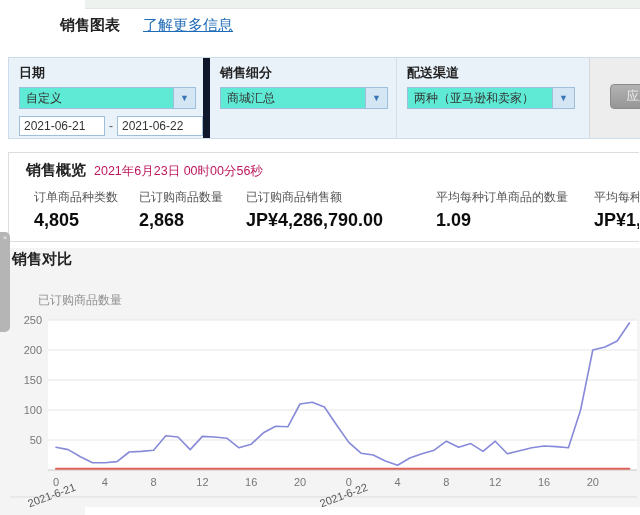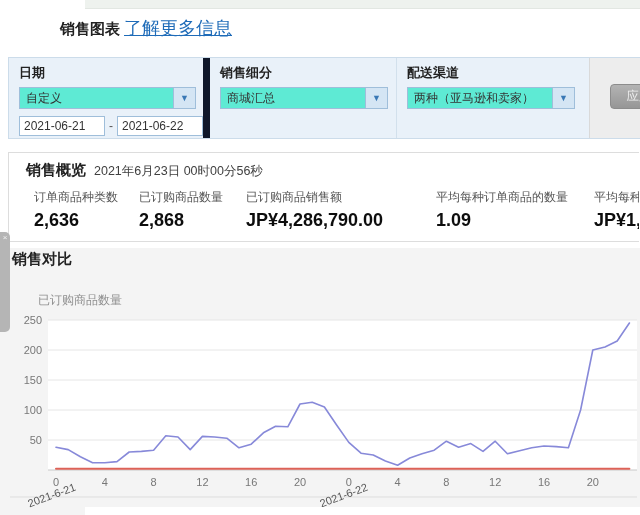--- a/index.html
+++ b/index.html
@@ -3,21 +3,21 @@
 <meta charset="utf-8">
 <style>
   html,body{margin:0;padding:0;background:#fff;}
   .screen{position:relative;width:640px;height:515px;overflow:hidden;
     font-family:"Liberation Sans","DejaVu Sans",sans-serif;color:#222;background:#fff;}
 
   .top-strip{position:absolute;top:0;left:85px;right:0;height:8px;background:#eef2ee;border-bottom:1px solid #e2e7e2;}
 
   .page-header{position:absolute;top:16px;left:12px;display:flex;align-items:baseline;}
   .page-title{font-size:15px;font-weight:bold;color:#222;margin-left:48px;}
-  .learn-more{margin-left:4px;font-size:18px;color:#1e6bb8;text-decoration:underline;cursor:pointer;}
+  .learn-more{margin-left:23px;font-size:15px;color:#1e6bb8;text-decoration:underline;cursor:pointer;}
 
   .filter-panel{position:absolute;top:57px;left:8px;width:631px;height:80px;
     background:#e9f1f9;border:1px solid #ccdcea;border-right:none;display:flex;}
   .fcol{padding:6px 0 0 10px;box-sizing:border-box;}
   .col-date{width:194px;}
   .col-segment{width:193px;border-left:7px solid #0f172a;}
   .col-channel{width:193px;border-left:1px solid #d2e0ec;}
   .col-apply{flex:1;background:#ededed;border-left:1px solid #d9d9d9;overflow:hidden;}
   .flabel{font-size:13px;font-weight:bold;color:#222;margin-bottom:5px;}
   .select{display:flex;align-items:center;height:20px;background:#5eead4;border:1px solid #9fbeda;font-size:12px;color:#333;}
@@ -31,21 +31,21 @@
     font-family:"Liberation Sans","DejaVu Sans",sans-serif;}
   .dash{margin:0 4px;color:#555;font-size:12px;}
   .apply{display:block;margin:20px 0 0 10px;min-width:58px;height:25px;border:1px solid #8c8c8c;border-radius:4px;
     background:linear-gradient(#b3b3b3,#969696);color:#ececec;font-size:12.5px;cursor:pointer;
     font-family:"Liberation Sans","DejaVu Sans",sans-serif;}
 
   .overview-panel{position:absolute;top:152px;left:8px;width:631px;height:90px;
     background:#fff;border:1px solid #ddd;border-right:none;box-sizing:border-box;}
   .overview-head{padding:8px 0 0 17px;display:flex;align-items:baseline;}
   .sec-title{font-size:15px;font-weight:bold;color:#222;}
-  .timestamp{margin-left:8px;font-size:12.5px;color:#404040;}
+  .timestamp{margin-left:8px;font-size:12.5px;color:#be185d;}
   .stats-row{display:flex;padding-left:25px;margin-top:9px;white-space:nowrap;overflow:hidden;}
   .stat{flex:0 0 auto;}
   .stat:nth-child(1){width:105px;}
   .stat:nth-child(2){width:107px;}
   .stat:nth-child(3){width:190px;}
   .stat:nth-child(4){width:158px;}
   .sl{font-size:12px;color:#555;}
   .sv{font-size:18px;font-weight:bold;color:#0d0d0d;margin-top:4px;}
 
   .feedback-tab{position:absolute;top:232px;left:0;width:10px;height:100px;background:#b5b5b5;
@@ -106,21 +106,21 @@
   </div>
 
   <div class="overview-panel">
     <div class="overview-head">
       <span class="sec-title">销售概览</span>
       <span class="timestamp">2021年6月23日 00时00分56秒</span>
     </div>
     <div class="stats-row" id="stats-row">
         <div class="stat">
           <div class="sl">订单商品种类数</div>
-          <div class="sv">2,636</div>
+          <div class="sv">4,805</div>
         </div>
         <div class="stat">
           <div class="sl">已订购商品数量</div>
           <div class="sv">2,868</div>
         </div>
         <div class="stat">
           <div class="sl">已订购商品销售额</div>
           <div class="sv">JP¥4,286,790.00</div>
         </div>
         <div class="stat">

